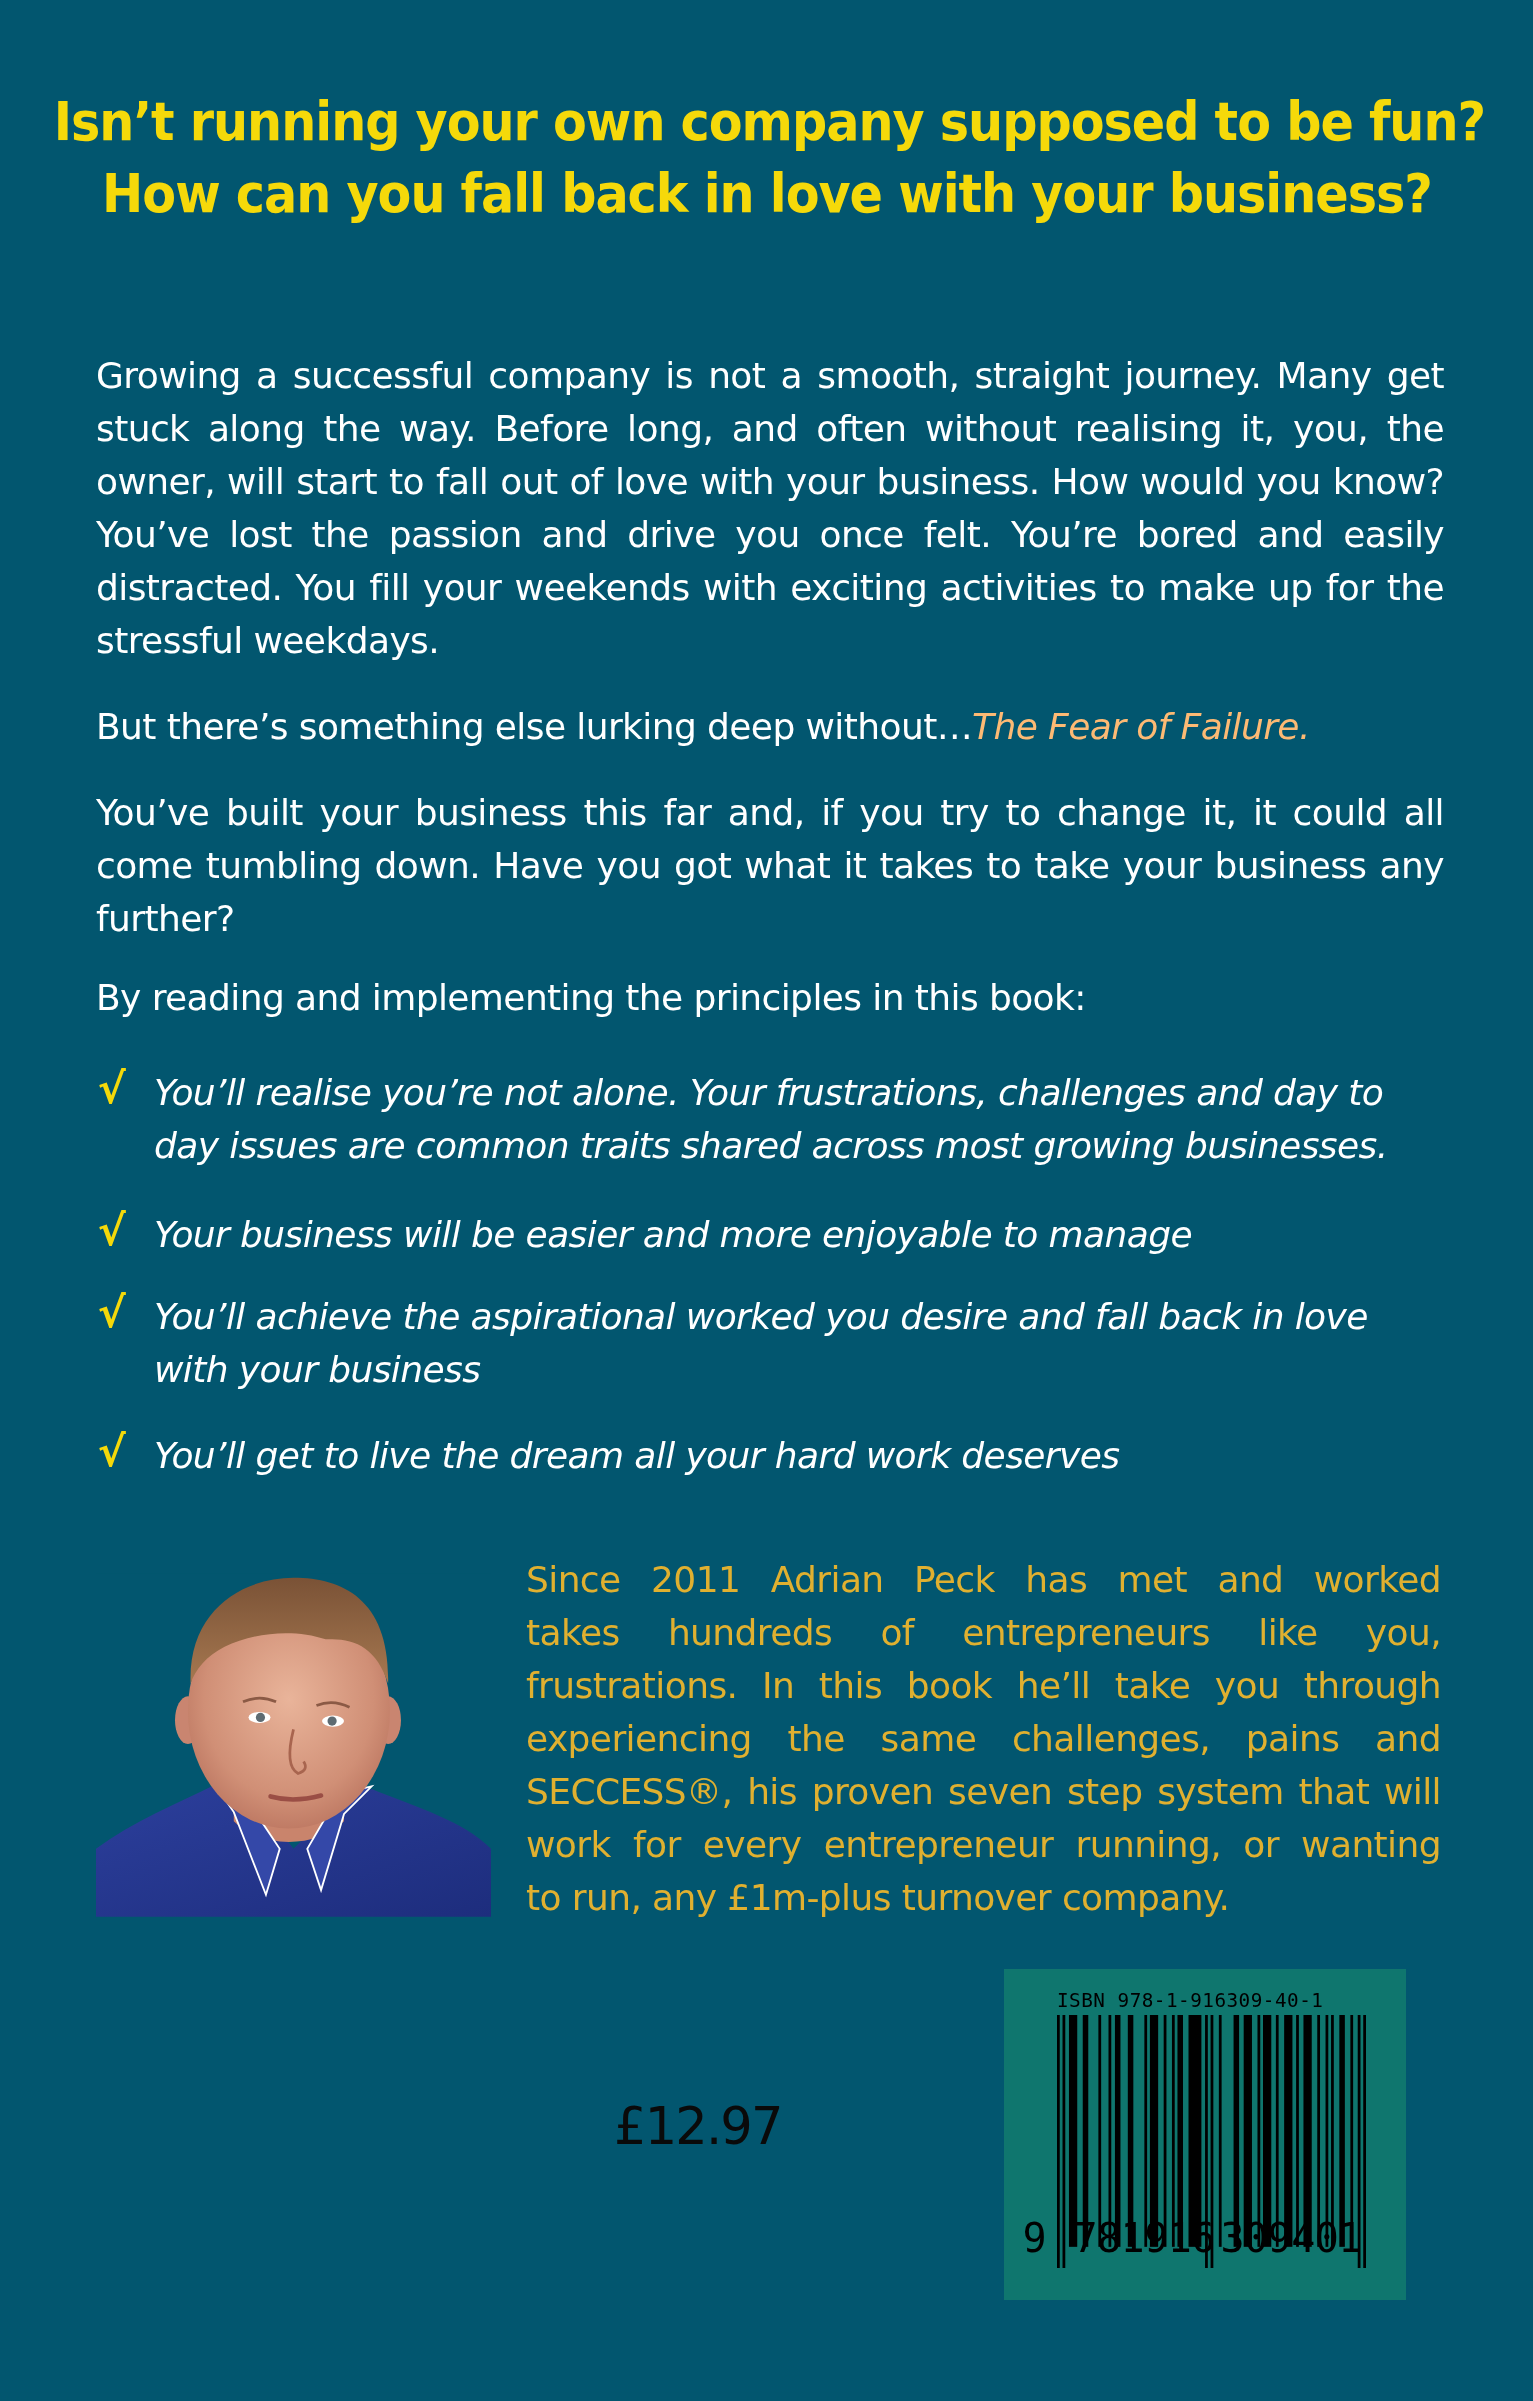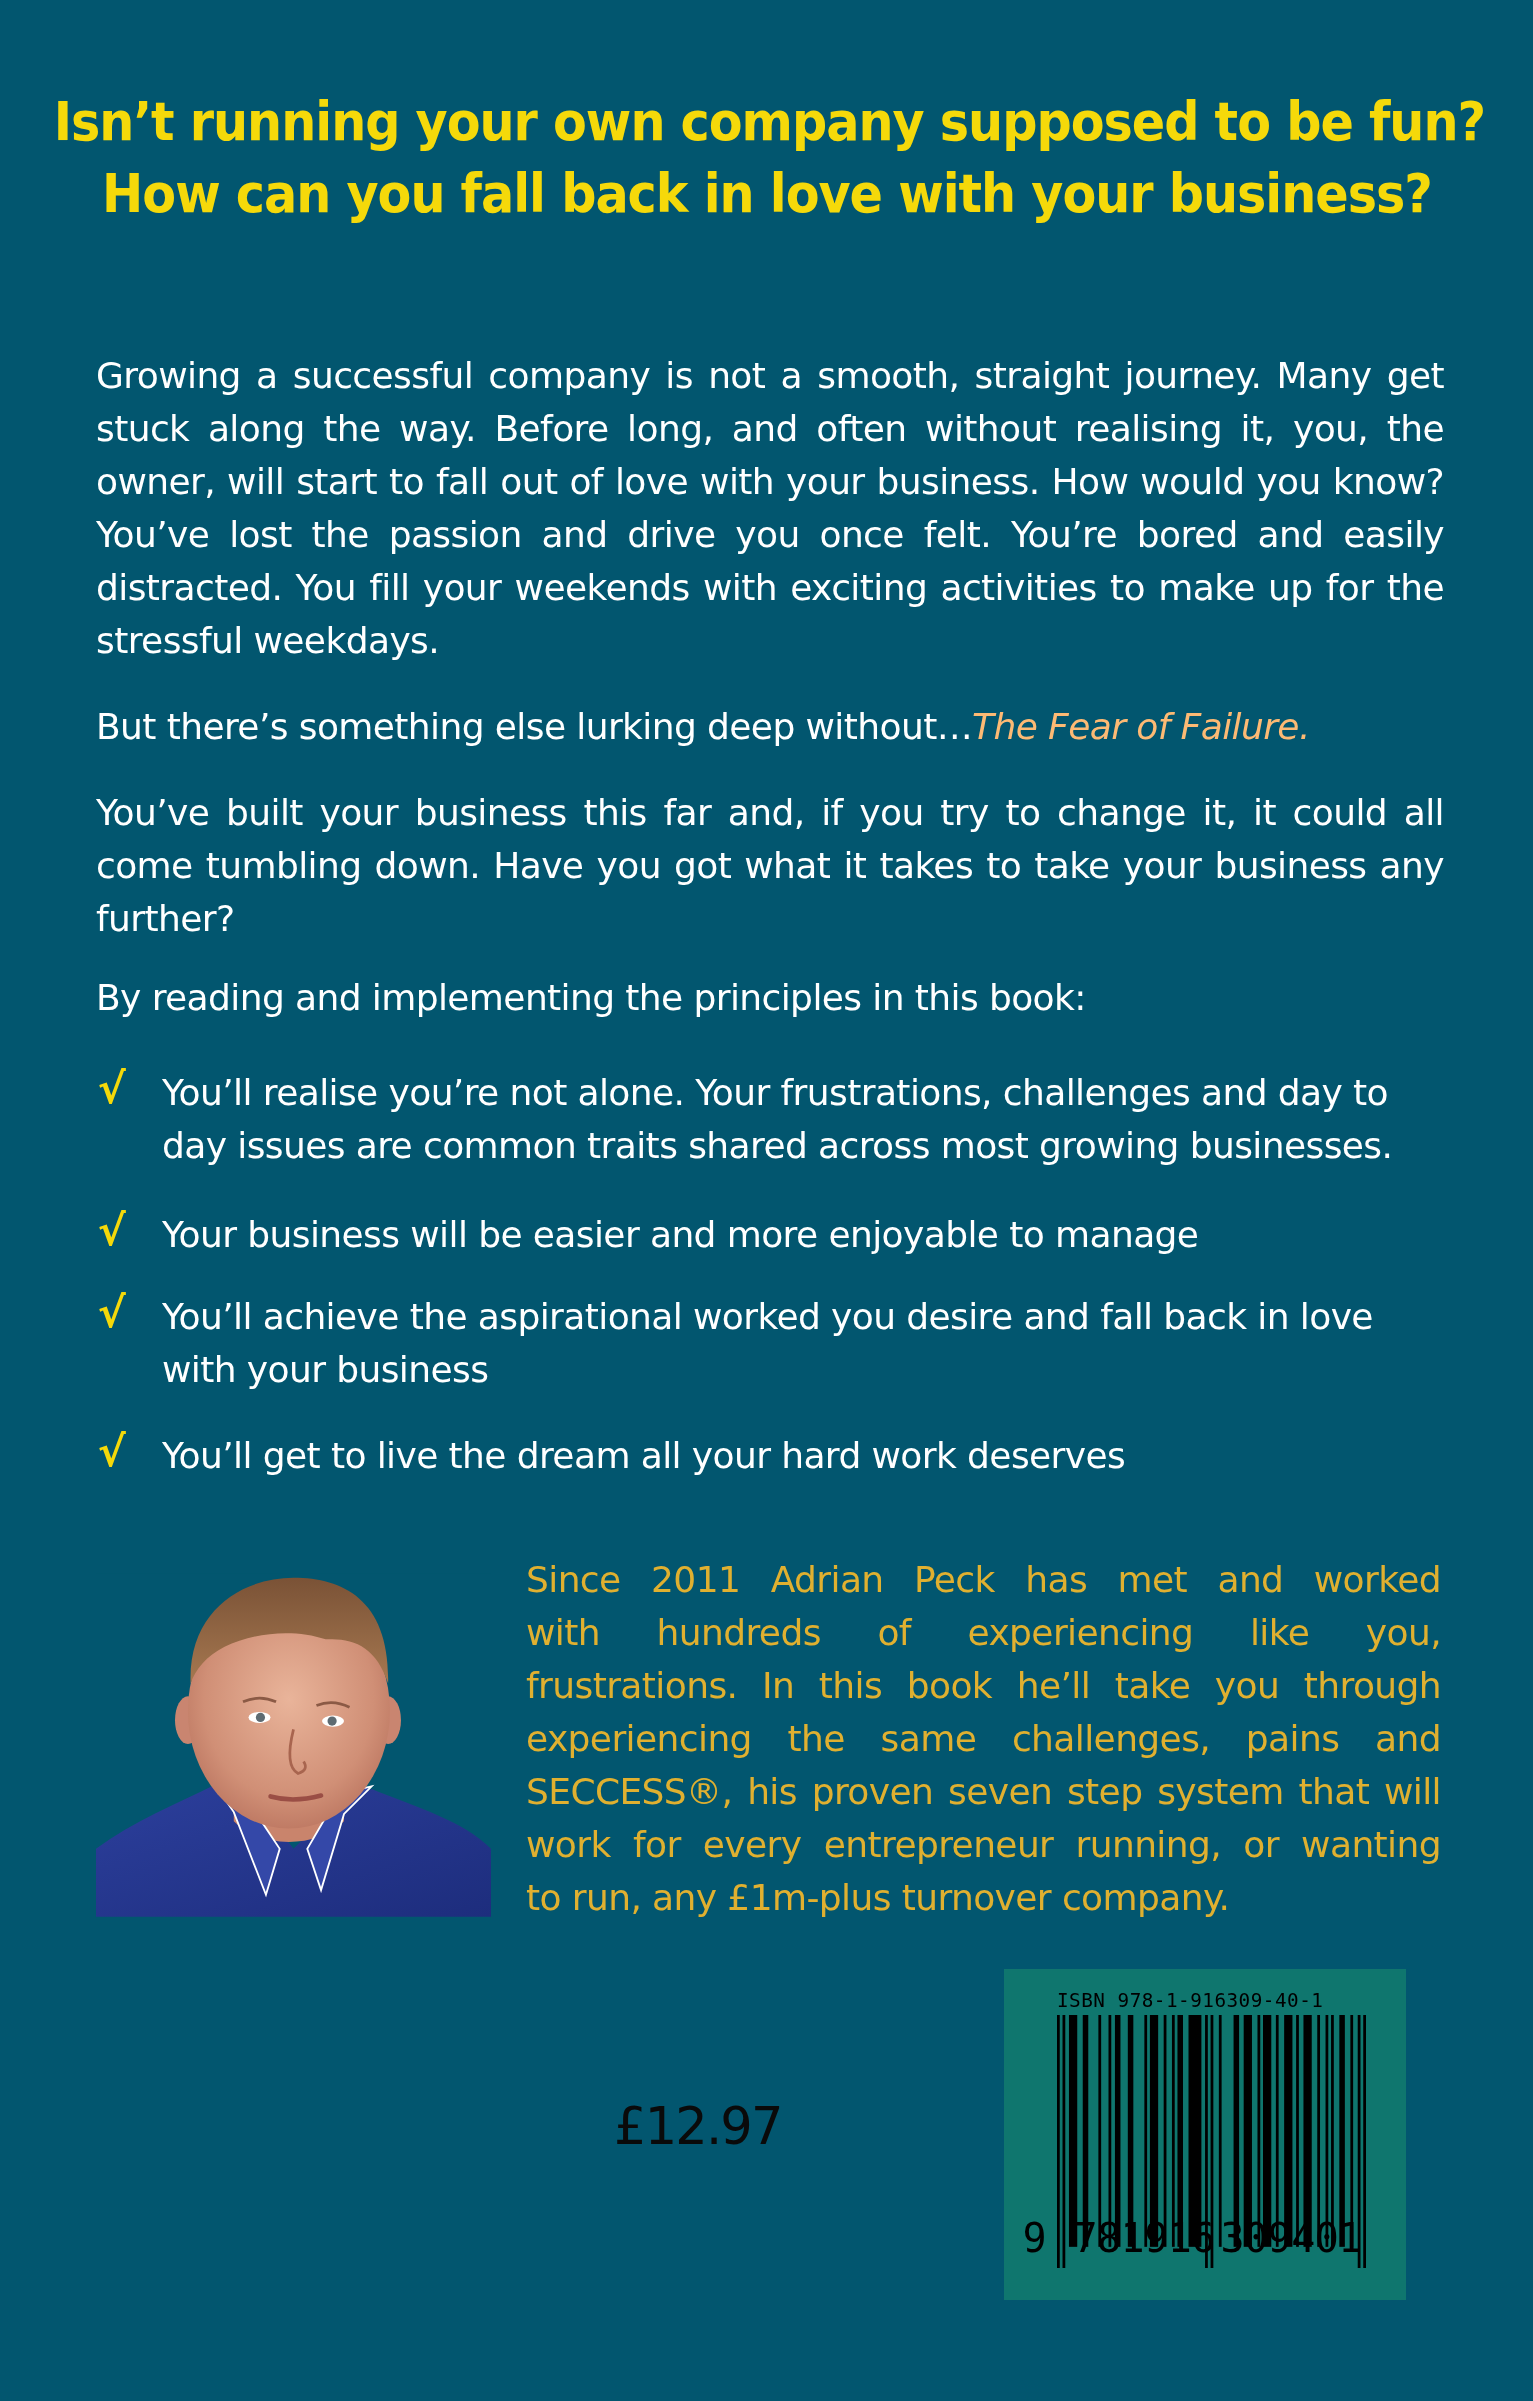--- a/index.html
+++ b/index.html
@@ -30,21 +30,21 @@
     .line.last { text-align: left; text-align-last: left; }
     .para { position: absolute; left: 96px; width: 1348px; color: #ffffff; font-size: 36px; font-family: "DejaVu Sans", sans-serif; letter-spacing: -0.6px; }
     .para .line { height: 53px; line-height: 53px; }
     .italic-accent { color: #fdba74; font-style: italic; text-align: center; }
     .bullet { position: absolute; left: 96px; width: 1348px; color: #fff; font-size: 36px; font-family: "DejaVu Sans", sans-serif; letter-spacing: -0.6px; }
     .bullet .check {
       position: absolute; left: 1.8px; top: -3.7px;
       color: #f5d90a; font-size: 42px; line-height: 53px; font-weight: bold;
       font-family: "DejaVu Sans", sans-serif;
     }
-    .bullet .btext { position: absolute; left: 66px; width: 1290px; }
+    .bullet .btext { position: absolute; left: 58px; width: 1290px; font-style: italic; }
     .bullet .line { text-align: left; text-align-last: left; height: 53px; line-height: 53px; }
     .photo { left: 96px; top: 1573px; width: 395px; height: 344px; overflow: hidden; background: #02566f; }
     .bio { position: absolute; left: 526px; top: 1553px; width: 915px; color: #e0b030; font-size: 36px; font-family: "DejaVu Sans", sans-serif; letter-spacing: -0.6px; }
     .bio .line { height: 53px; line-height: 53px; }
     .price { left: 614px; top: 2095px; color: #0a0a0a; font-size: 51px; font-family: "DejaVu Sans", sans-serif; letter-spacing: -1.8px; line-height: 64px; }
     .barcode-box { left: 1004px; top: 1969px; width: 402px; height: 331px; background: #0f766e; }
     .isbn-text { position: absolute; left: 53px; top: 20px; font-family: "DejaVu Sans Mono", monospace; font-size: 19.3px; color: #000; letter-spacing: 0.5px; line-height: 24px; white-space: nowrap; }
     .bars { position: absolute; left: 53px; top: 46px; width: 309px; height: 253px; }
     .digits { position: absolute; left: 18.4px; top: 246px; font-family: "DejaVu Sans Mono", monospace; font-size: 40px; color: #000; line-height: 46px; white-space: nowrap; }
     .digits span { position: absolute; top: 0; }
@@ -152,21 +152,21 @@
     <path d="M240 144 Q 258 137 276 146" stroke="#8b5a45" stroke-width="3" fill="none"></path>
 
     <path d="M215 170 Q 205 210 220 218 Q 232 214 226 205" stroke="#a8654f" stroke-width="3" fill="none"></path>
 
     <path d="M190 243 Q 215 250 245 242" stroke="#9a4e45" stroke-width="5" fill="none" stroke-linecap="round"></path>
   </svg>
 </div>
 
 <div class="bio">
   <span class="line">Since 2011 Adrian Peck has met and worked</span>
-  <span class="line">with hundreds of experiencing like you,</span>
+  <span class="line">takes hundreds of entrepreneurs like you,</span>
   <span class="line">frustrations. In this book he’ll take you through</span>
   <span class="line">experiencing the same challenges, pains and</span>
   <span class="line">SECCESS®, his proven seven step system that will</span>
   <span class="line">work for every entrepreneur running, or wanting</span>
   <span class="line last">to run, any £1m-plus turnover company.</span>
 </div>
 
 <div class="abs price">£12.97</div>
 
 <div class="abs barcode-box">

